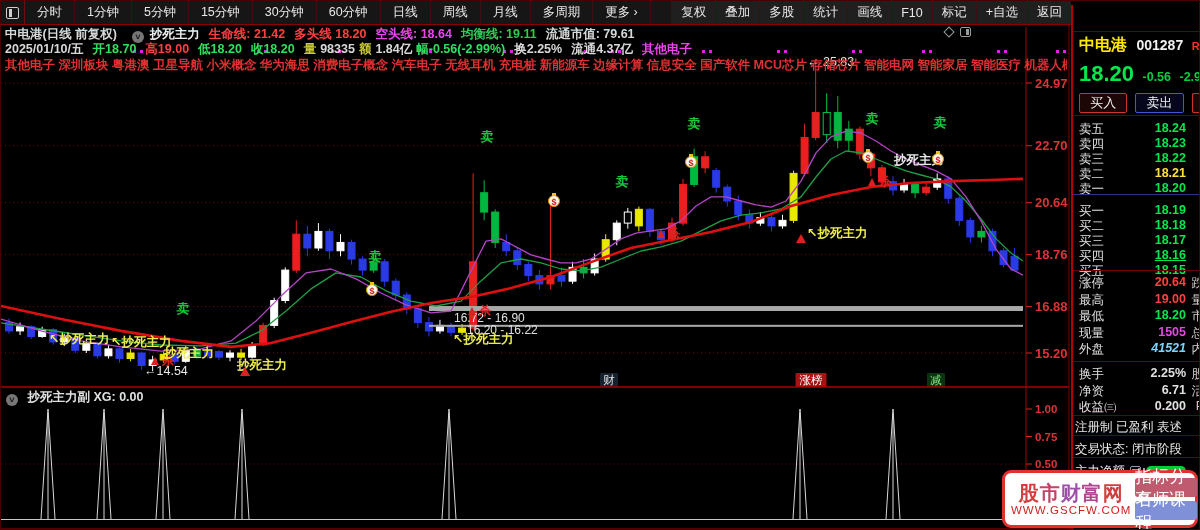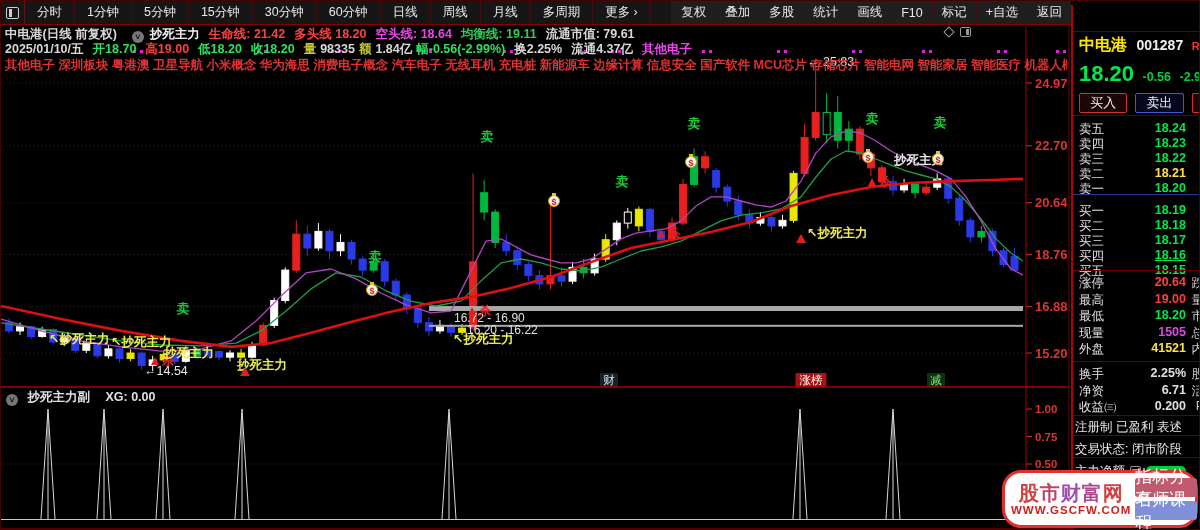--- a/index.html
+++ b/index.html
@@ -29,21 +29,21 @@
   .seg{margin-right:9px;}
   .ind-icon{display:inline-block;width:12px;height:12px;border-radius:50%;background:#777;color:#111;
     font-size:9px;line-height:12px;text-align:center;margin:0 6px;vertical-align:-2px;}
   .chart-icons{position:absolute;left:944px;top:26px;z-index:3;display:flex;gap:7px;align-items:center;}
   .ci-diamond{width:8px;height:8px;border:1px solid #9a9a9a;transform:rotate(45deg);}
   .ci-rect{width:11px;height:10px;border:1px solid #9a9a9a;border-radius:2px;position:relative;}
   .ci-rect::after{content:"";position:absolute;right:1px;top:1px;bottom:1px;width:3px;background:#9a9a9a;}
 
   .sub-header{position:absolute;left:5px;top:388px;z-index:3;white-space:nowrap;font-size:12.5px;
     font-weight:bold;color:#e0e0e0;}
-  .sub-header .nm{margin-right:12px;}
+  .sub-header .nm{margin-right:0;}
 
   
   .quote{position:absolute;left:1070px;top:4px;width:130px;height:530px;background:#000;z-index:5;
     border-left:2px solid #b00000;overflow:hidden;}
   .q-abs{position:absolute;left:6px;right:0;}
   .q-name{top:30px;white-space:nowrap;}
   .q-name .nm{color:#ffe800;font-size:16px;font-weight:bold;}
   .q-name .cd{color:#f0f0f0;font-size:14px;font-weight:bold;margin-left:5px;}
   .q-name .tg{color:#ff3030;font-size:11px;font-weight:bold;margin-left:4px;}
   .q-price{top:56px;white-space:nowrap;}
@@ -62,24 +62,24 @@
   .q-line{position:absolute;left:0;right:0;height:1px;background:#6a0000;}
   .q-line.blue{background:#26368e;}
   .q-status{position:absolute;left:2px;right:0;font-size:12.5px;color:#e8e8e8;white-space:nowrap;}
   .q-net{position:absolute;left:2px;font-size:12.5px;color:#e8e8e8;white-space:nowrap;display:flex;align-items:center;gap:5px;}
   .q-net .bar{display:inline-block;width:40px;height:11px;background:#00cc33;border-radius:5px;}
   .q-net .ic{display:inline-block;width:11px;height:11px;border:1px solid #999;border-radius:2px;position:relative;}
   .q-net .ic::after{content:"";position:absolute;left:1px;right:1px;top:2px;height:1px;background:#999;box-shadow:0 3px 0 #999;}
 
   
   .watermark{position:absolute;left:1001px;top:469px;width:196px;height:58px;background:#ffffff;
-    border:3px solid #e03030;border-radius:19px;z-index:9;display:flex;align-items:center;padding:3px 6px;}
+    border:3px solid #e03030;border-radius:9px;z-index:9;display:flex;align-items:center;padding:3px 6px;}
   .wm-left{flex:1;text-align:center;}
   .wm-title{font-size:20px;font-weight:bold;letter-spacing:1px;line-height:22px;}
-  .wm-url{font-size:11.5px;font-weight:bold;color:#d02020;letter-spacing:1px;}
+  .wm-url{font-size:11.5px;font-weight:normal;color:#d02020;letter-spacing:1px;}
   .wm-right{display:flex;flex-direction:column;gap:4px;margin-left:4px;}
   .wm-badge{width:62px;height:19px;border-radius:3px;color:#fff;font-size:17px;display:flex;
     align-items:center;justify-content:center;}
   .wm-badge.b1{background:#c05a6e;}
   .wm-badge.b2{background:#8090d8;}
 </style>
 </head>
 <body>
 
 <div class="screen">
@@ -470,21 +470,21 @@
         <div class="q-row" style="top: 243px;"><span class="lb">买四</span><span class="vl" style="color: rgb(0, 232, 76); text-decoration: underline;">18.16</span></div>
         <div class="q-row" style="top: 258px;"><span class="lb">买五</span><span class="vl" style="color: rgb(0, 232, 76);">18.15</span></div>
         <div class="q-line blue" style="top: 189px;"></div>
         <div class="q-line" style="top: 265px;"></div>
       </div>
     <div id="q-stats">
         <div class="q-row" style="top: 270px;"><span class="lb">涨停</span><span class="vl" style="color: rgb(255, 64, 64);">20.64</span><span class="cut">跌</span></div>
         <div class="q-row" style="top: 286.5px;"><span class="lb">最高</span><span class="vl" style="color: rgb(255, 64, 64);">19.00</span><span class="cut">量</span></div>
         <div class="q-row" style="top: 303px;"><span class="lb">最低</span><span class="vl" style="color: rgb(0, 232, 76);">18.20</span><span class="cut">市</span></div>
         <div class="q-row" style="top: 319.5px;"><span class="lb">现量</span><span class="vl" style="color: rgb(224, 74, 224);">1505</span><span class="cut">总</span></div>
-        <div class="q-row" style="top: 336px;"><span class="lb">外盘</span><span class="vl" style="color: #fde047;">41521</span><span class="cut">内</span></div>
+        <div class="q-row" style="top: 336px;"><span class="lb">外盘</span><span class="vl" style="color: #7dd3fc; font-style: italic;">41521</span><span class="cut">内</span></div>
         <div class="q-line" style="top: 356px;"></div>
         <div class="q-row" style="top: 361px;"><span class="lb">换手</span><span class="vl" style="color: rgb(224, 224, 224);">2.25%</span><span class="cut">股</span></div>
         <div class="q-row" style="top: 377.5px;"><span class="lb">净资</span><span class="vl" style="color: rgb(224, 224, 224);">6.71</span><span class="cut">活</span></div>
         <div class="q-row" style="top: 394px;"><span class="lb">收益㈢</span><span class="vl" style="color: rgb(224, 224, 224);">0.200</span><span class="cut">P</span></div>
         <div class="q-line" style="top: 410px;"></div>
       </div>
     <div class="q-status" style="top:414px">注册制 已盈利 表述</div>
     <div class="q-line" style="top:430px"></div>
     <div class="q-status" style="top:436px">交易状态: 闭市阶段</div>
     <div class="q-line" style="top:452px"></div>

